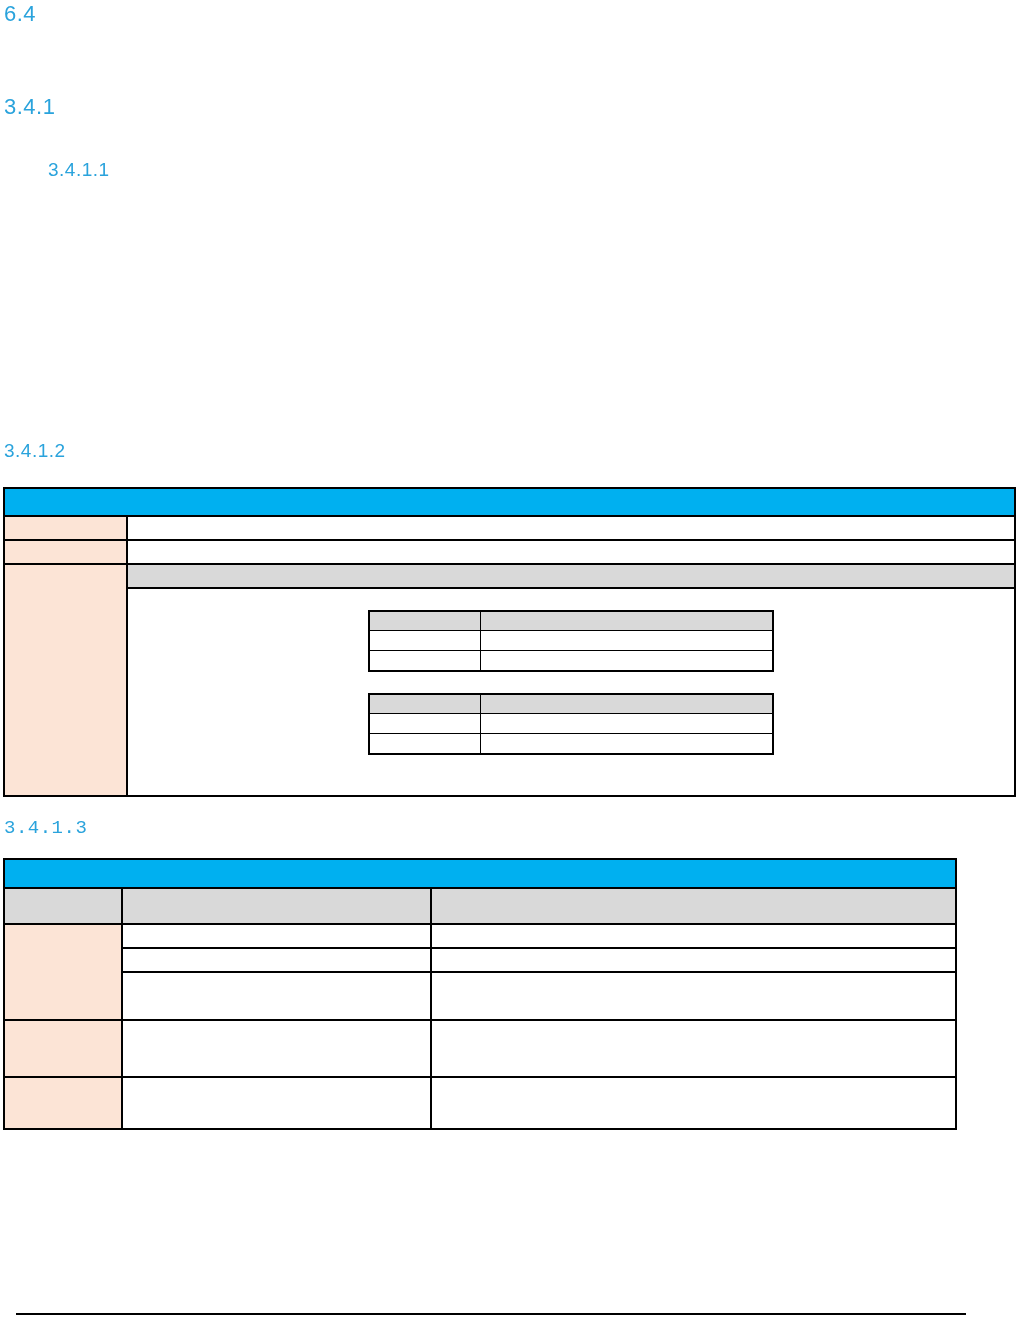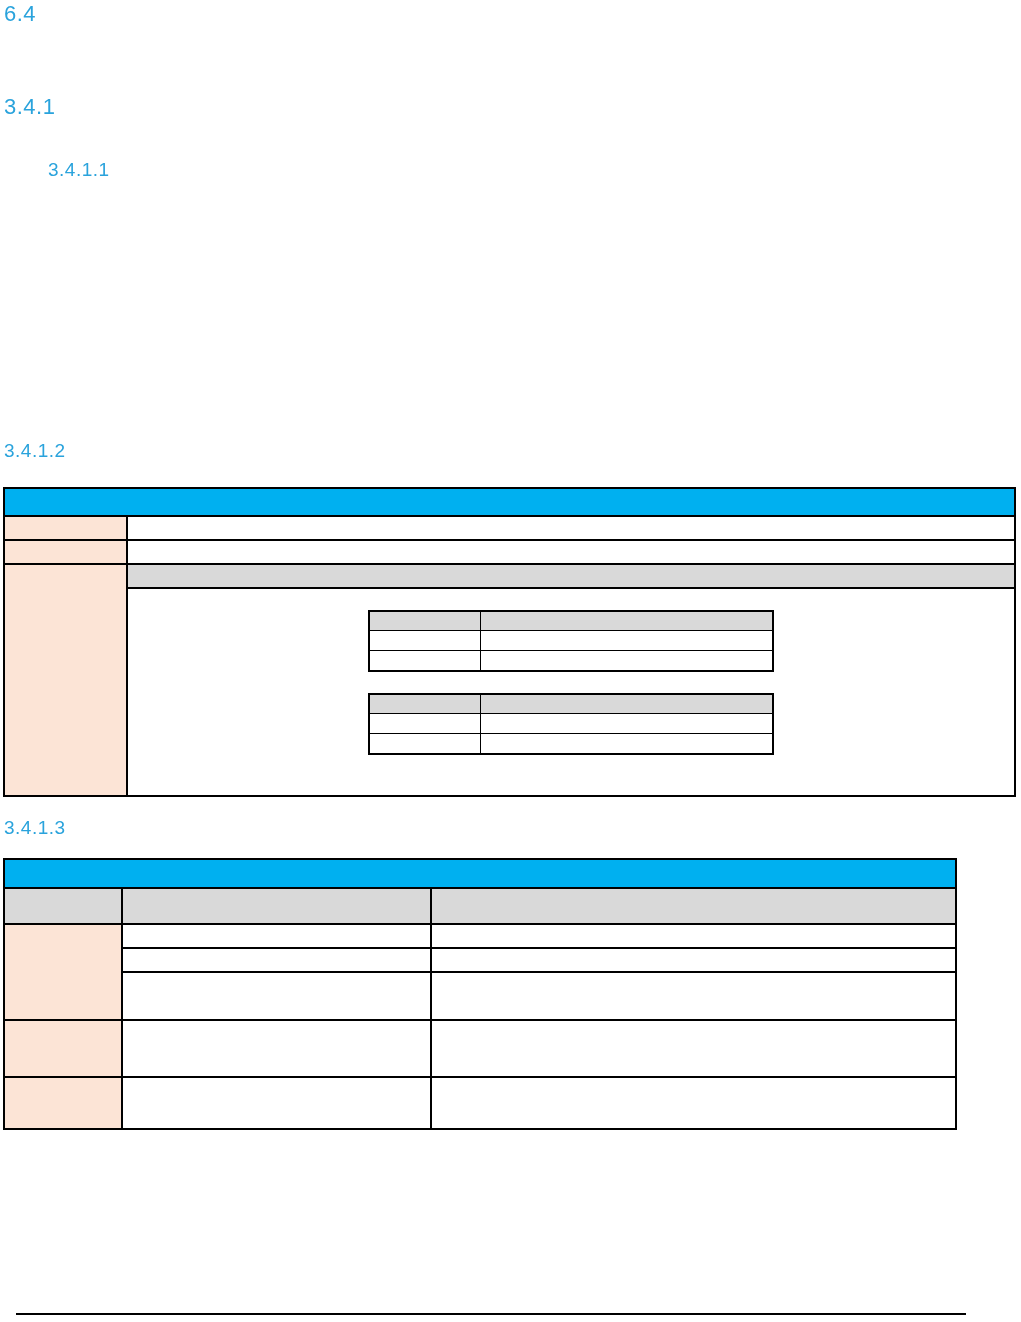--- a/index.html
+++ b/index.html
@@ -8,21 +8,21 @@
     font-family:"Liberation Sans",sans-serif;overflow:hidden;
   }
   .heading{
     position:absolute;left:4px;color:#2AA3DC;font-weight:400;
     letter-spacing:0.5px;white-space:nowrap;
   }
   .h-lvl1{font-size:22px;top:1px;}
   .h-341{font-size:22px;top:94px;}
   .h-3411{font-size:19px;top:159px;margin-left:44px;}
   .h-3412{font-size:19px;top:420px;margin-top:20px;}
-  .h-3413{font-size:19px;top:817px;}
+  .h-3413{font-size:19px;top:817px;font-family:Liberation Mono, monospace;}
 
   
   .table1{
     position:absolute;left:3px;top:487px;width:1009px;
     border:2px solid #000;background:#fff;
   }
   .t1-blue{height:26px;background:#00B0F0;border-bottom:2px solid #000;}
   .t1-row{display:flex;border-bottom:2px solid #000;}
   .t1-row.short{height:22px;}
   .t1-row.tall{height:230px;border-bottom:none;}

